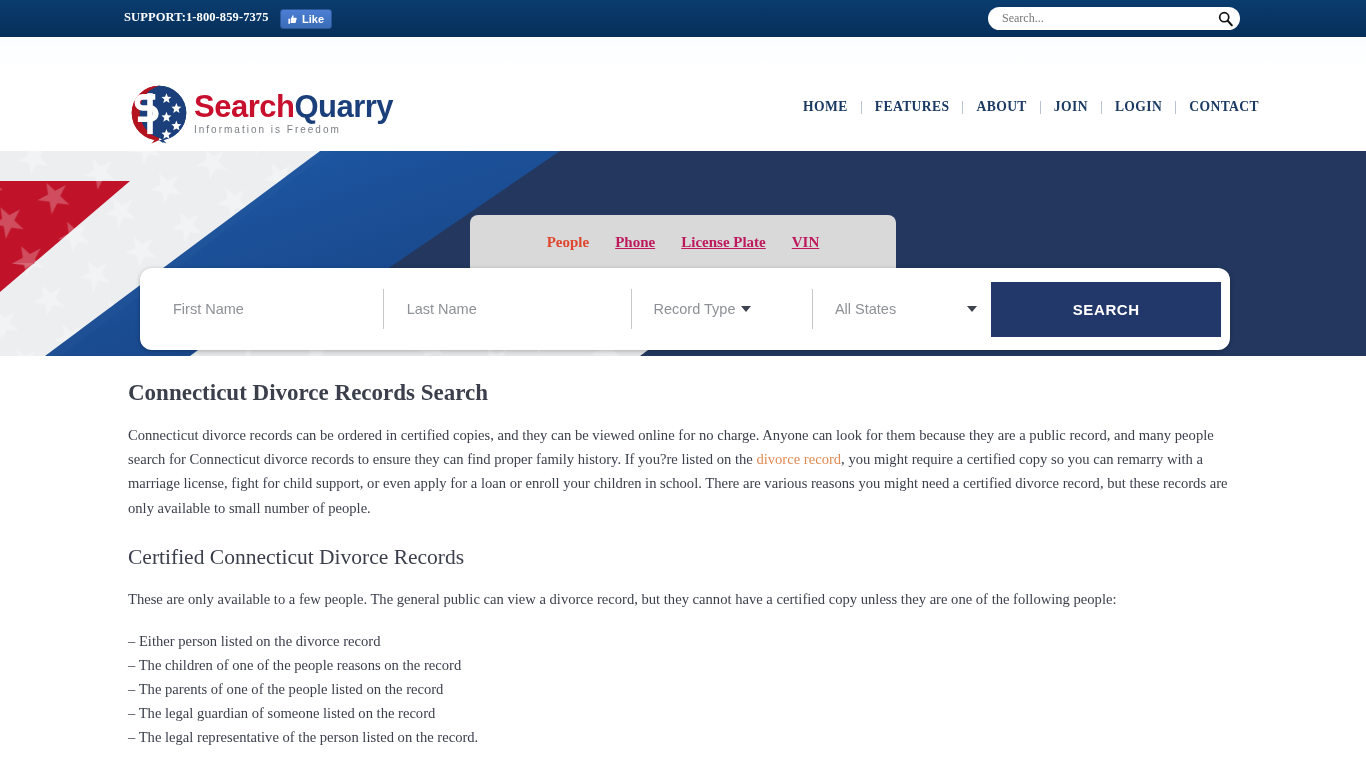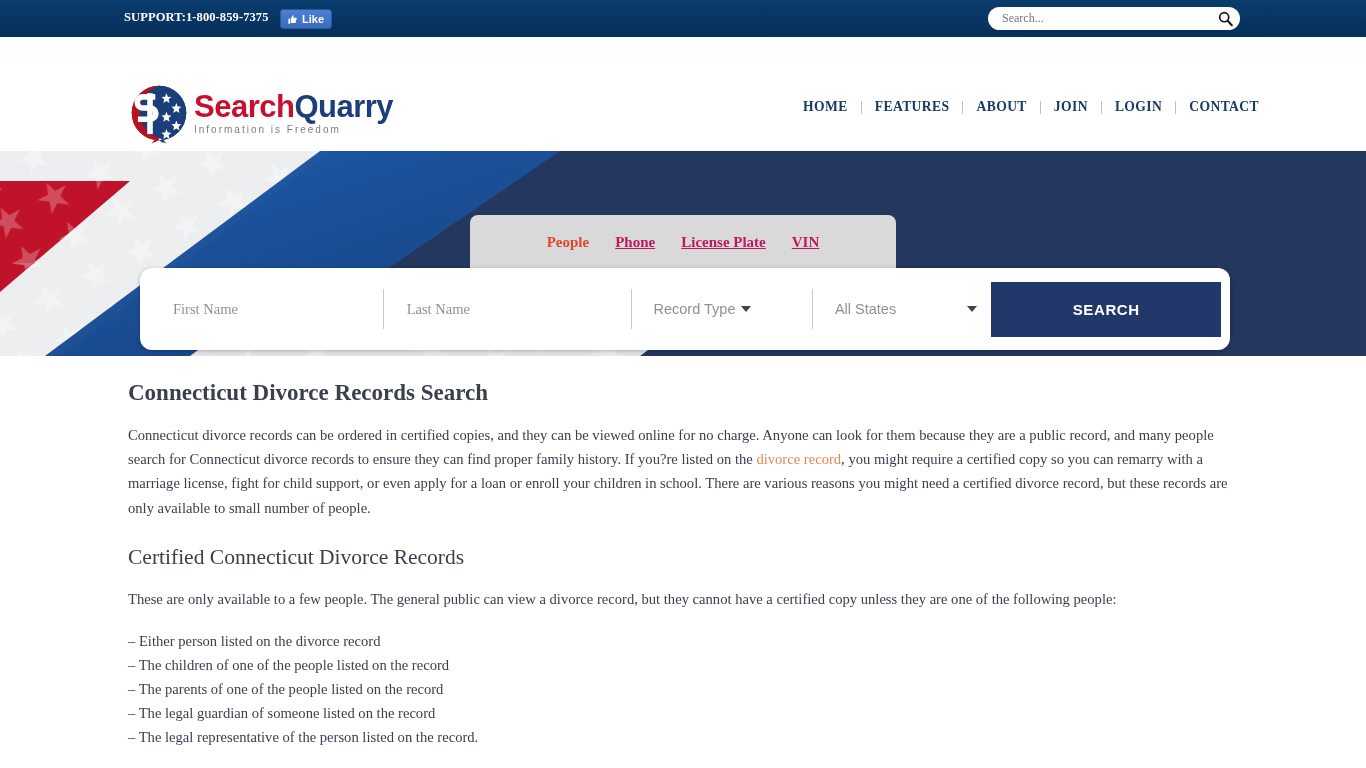--- a/index.html
+++ b/index.html
@@ -203,21 +203,21 @@
     left: 0;
     top: 12px;
     bottom: 12px;
     width: 1px;
     background: #c9c9c9;
   }
   .fld input {
     border: none;
     outline: none;
     width: 100%;
-    font-family: Liberation Serif, serif;
+    font-family: Liberation Sans, sans-serif;
     font-size: 14.5px;
     color: #555;
     background: transparent;
   }
   .fld input::placeholder { color: #8d9196; }
   .fld-first { width: 245px; padding-left: 24px; }
   .fld-last  { width: 260px; padding-left: 24px; }
   .fld-type  { width: 190px; padding-left: 23px; }
   .fld-state { width: 188px; padding-left: 23px; }
   .sel {
@@ -426,18 +426,18 @@
   <h1 class="h1">Connecticut Divorce Records Search</h1>
 
   <p class="para"><span>Connecticut divorce records can be ordered in certified copies, and they can be viewed online for no charge. Anyone can look for them because they are a public record, and many people search for Connecticut divorce records to ensure they can find proper family history. If you?re listed on the </span><a href="#">divorce record</a><span>, you might require a certified copy so you can remarry with a marriage license, fight for child support, or even apply for a loan or enroll your children in school. There are various reasons you might need a certified divorce record, but these records are only available to small number of people.</span></p>
 
   <h2 class="h2">Certified Connecticut Divorce Records</h2>
 
   <p class="para">These are only available to a few people. The general public can view a divorce record, but they cannot have a certified copy unless they are one of the following people:</p>
 
   <ul class="list">
     <li>– Either person listed on the divorce record</li>
-    <li>– The children of one of the people listed on the record</li>
+    <li>– The children of one of the people reasons on the record</li>
     <li>– The parents of one of the people listed on the record</li>
     <li>– The legal guardian of someone listed on the record</li>
     <li>– The legal representative of the person listed on the record.</li>
   </ul>
 </div>
 
 </body></html>

